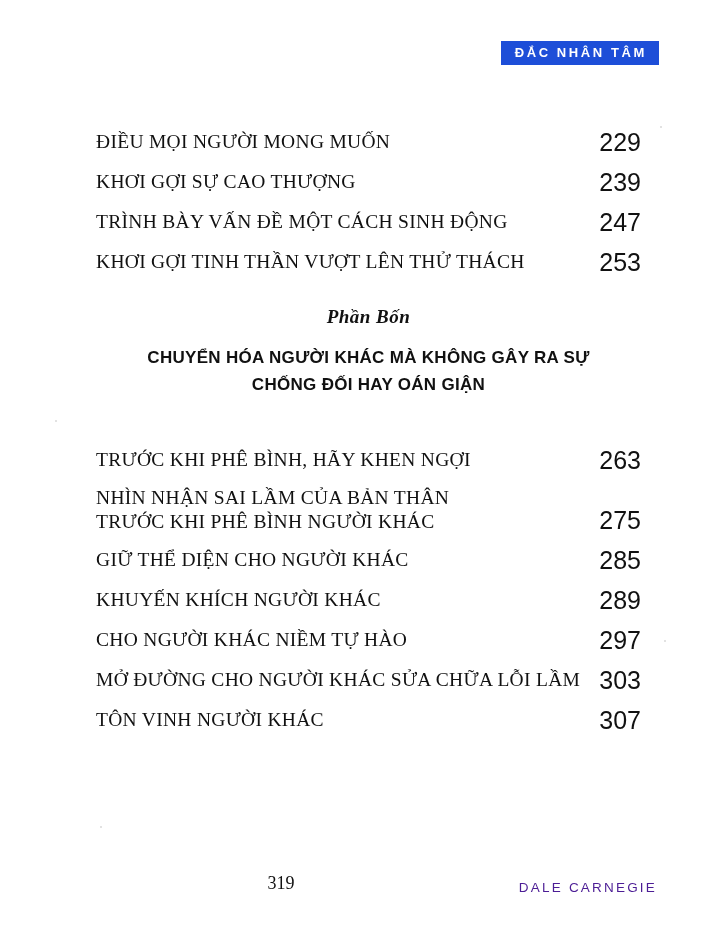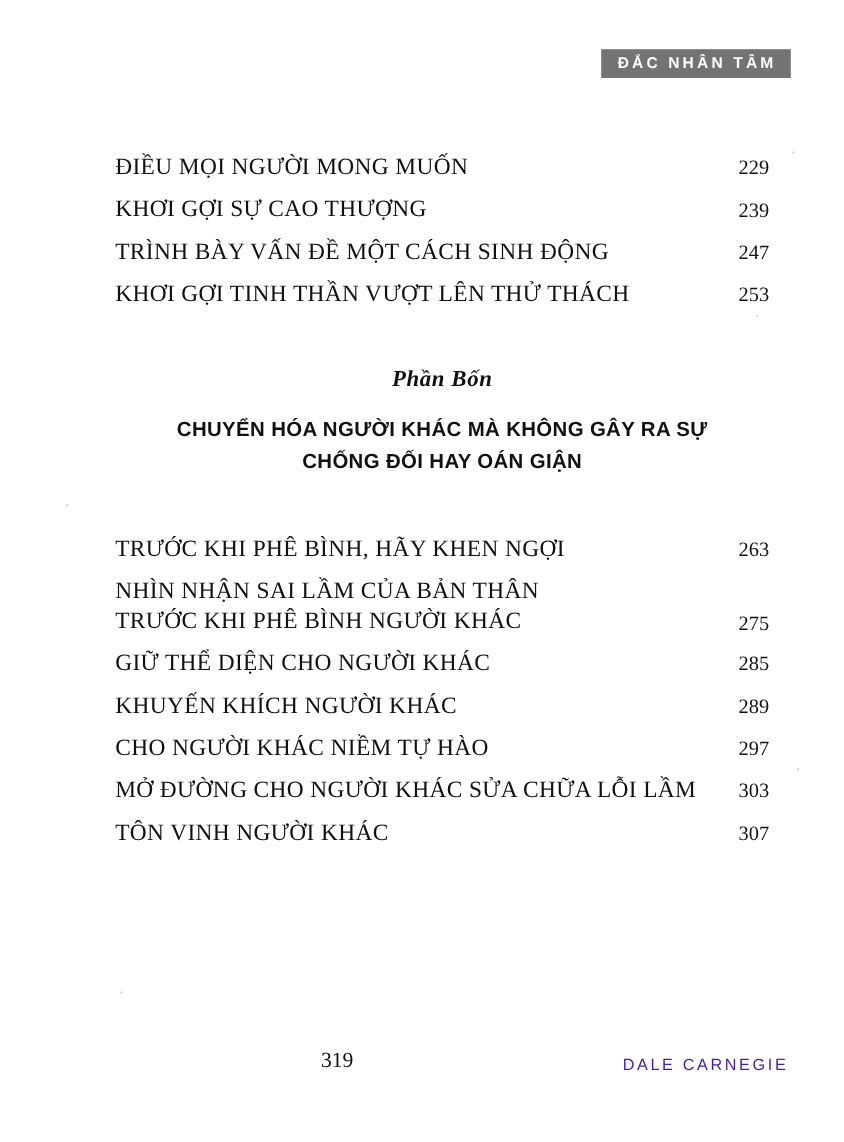--- a/index.html
+++ b/index.html
@@ -20,21 +20,21 @@
     width: 703px;
     height: 952px;
     box-sizing: border-box;
   }
 
   
   .header-bar {
     position: absolute;
     top: 41px;
     right: 44px;
-    background: #737373;
+    background: #1d4ed8;
     color: #ffffff;
     font-family: "Liberation Sans", sans-serif;
     font-size: 13px;
     font-weight: bold;
     letter-spacing: 2.6px;
     padding: 5px 12px 6px 14px;
     line-height: 1;
     white-space: nowrap;
   }
 
@@ -58,22 +58,22 @@
     font-family: "Liberation Serif", serif;
     font-size: 19.5px;
     letter-spacing: 0.3px;
     line-height: 1.25;
     white-space: pre-line;
     text-transform: uppercase;
     flex: 1 1 auto;
     padding-right: 18px;
   }
   .toc-page {
-    font-family: Liberation Serif, serif;
-    font-size: 17px;
+    font-family: Liberation Sans, sans-serif;
+    font-size: 25px;
     text-align: right;
     min-width: 42px;
     flex: 0 0 auto;
   }
 
   
   .toc-row.two-line { align-items: flex-end; }
 
   
   .part-block {

